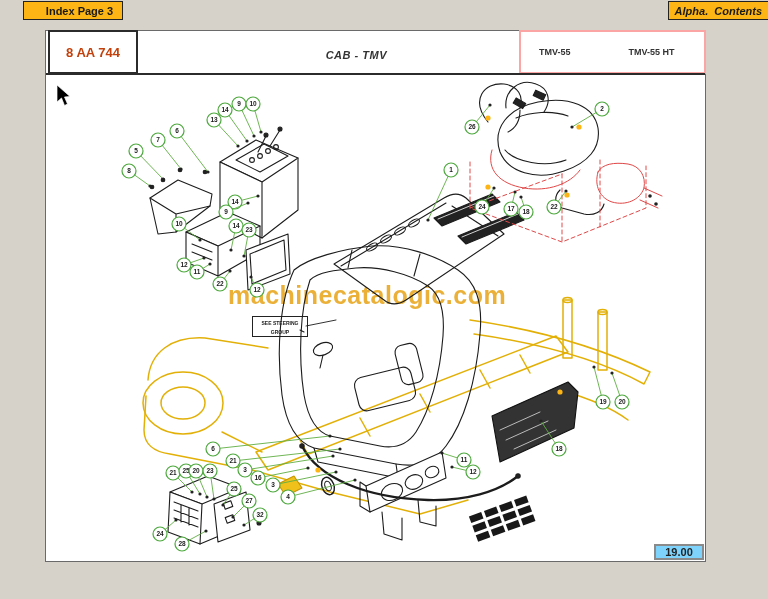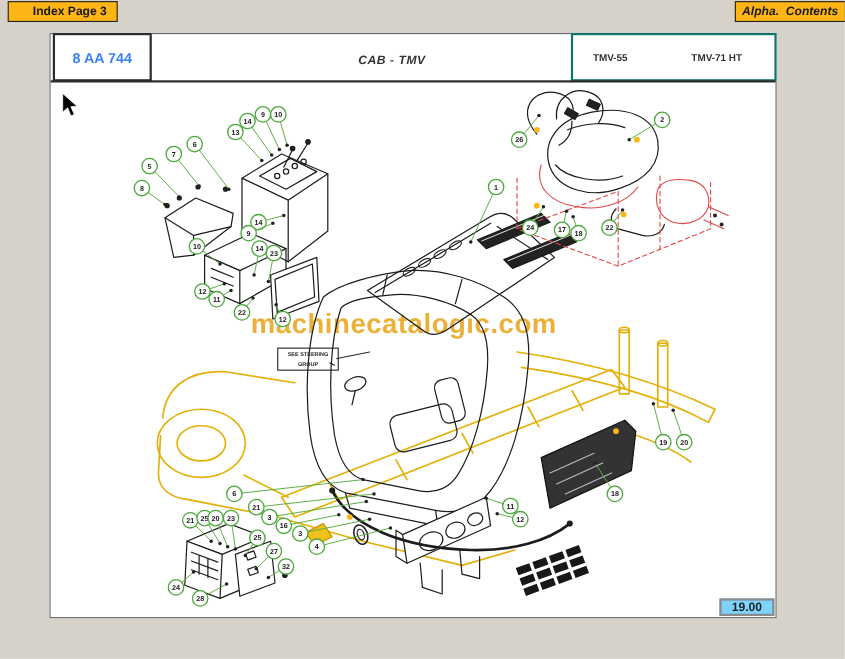--- a/index.html
+++ b/index.html
@@ -1,29 +1,29 @@
 <!DOCTYPE html>
 <html><head>
 <meta charset="utf-8">
 <style>
   html,body{margin:0;padding:0;}
   body{width:768px;height:599px;background:#d6d2ca;font-family:"Liberation Sans",sans-serif;overflow:hidden;position:relative;}
   .navbtn{position:absolute;top:1px;height:19px;background:#FCB514;border:1px solid #222;
           font-weight:bold;font-size:11px;color:#1a1a1a;display:flex;align-items:center;
           justify-content:center;padding:0 6px;box-sizing:border-box;cursor:pointer;z-index:10;white-space:pre;}
-  #btn-index{left:7px;min-width:100px;padding-left:19px;}
+  #btn-index{left:23px;min-width:100px;padding-left:19px;}
   #btn-contents{right:-1px;min-width:100px;font-style:italic;}
   .page{position:absolute;left:45px;top:30px;width:661px;height:532px;background:#ffffff;
         border:1px solid #6a6a6a;box-sizing:border-box;z-index:1;}
   .codebox{position:absolute;left:2px;top:-1px;width:90px;height:44px;border:2px solid #2b2b2b;
            box-sizing:border-box;display:flex;align-items:center;justify-content:center;
-           font-weight:bold;font-size:13px;color:#3b82f6;background:#fff;}
+           font-weight:bold;font-size:13px;color:#c2410c;background:#fff;}
   .pagetitle{position:absolute;left:211px;top:18px;width:130px;text-align:right;
              font-size:11px;font-weight:600;color:#333;letter-spacing:0.5px;font-style:italic;}
-  .modelbox{position:absolute;left:473px;top:-1px;width:187px;height:44px;border:2px solid #0f766e;
+  .modelbox{position:absolute;left:473px;top:-1px;width:187px;height:44px;border:2px solid #fca5a5;
             box-sizing:border-box;display:flex;align-items:center;background:#fff;}
   .modelbox span{font-weight:bold;font-size:9px;color:#333;}
   .model-a{margin-left:18px;}
   .model-b{margin-left:58px;}
   .header-rule{position:absolute;left:0;top:42px;width:100%;height:2px;background:#2b2b2b;}
   .notebox{position:absolute;left:206px;top:285px;width:56px;height:21px;border:1px solid #222;
            background:#fff;font-size:5px;font-weight:bold;color:#222;text-align:center;
            line-height:1.7;z-index:6;box-sizing:border-box;padding-top:2px;}
   .watermark{position:absolute;left:182px;top:250px;font-size:25px;font-weight:bold;
              color:#E8A61C;opacity:0.88;letter-spacing:0.5px;z-index:7;white-space:nowrap;}
@@ -36,21 +36,21 @@
 <body>
 
 <div class="navbtn" id="btn-index">Index Page 3</div>
 <div class="navbtn" id="btn-contents">Alpha.  Contents</div>
 
 <div class="page">
   <div class="codebox">8 AA 744</div>
   <div class="pagetitle">CAB - TMV</div>
   <div class="modelbox">
     <span class="model-a">TMV-55</span>
-    <span class="model-b">TMV-71 HT</span>
+    <span class="model-b">TMV-55 HT</span>
   </div>
   <div class="header-rule"></div>
 
   <div class="notebox">
     <span>SEE STEERING</span><br>
     <span>GROUP</span>
   </div>
 
   <div class="watermark">machinecatalogic.com</div>
   <div class="pagenum">19.00</div>

